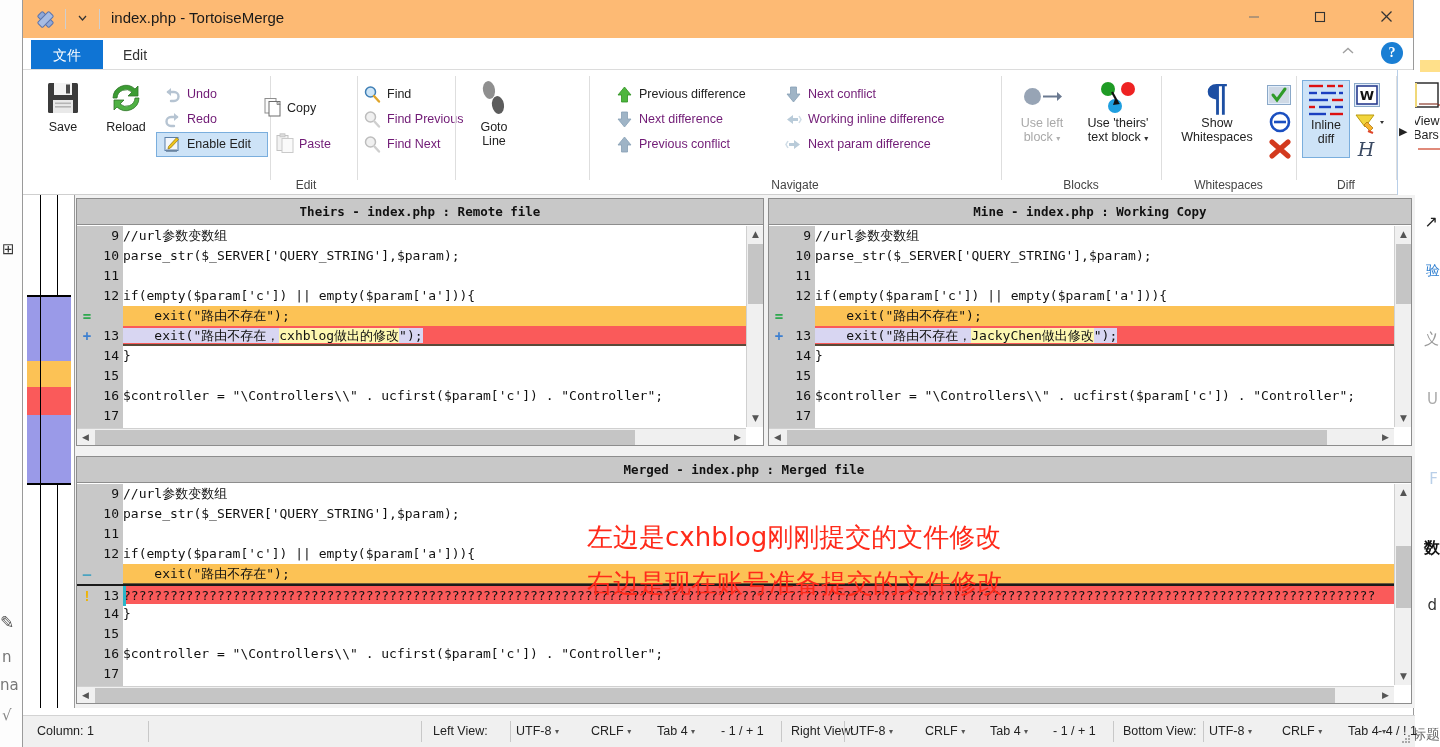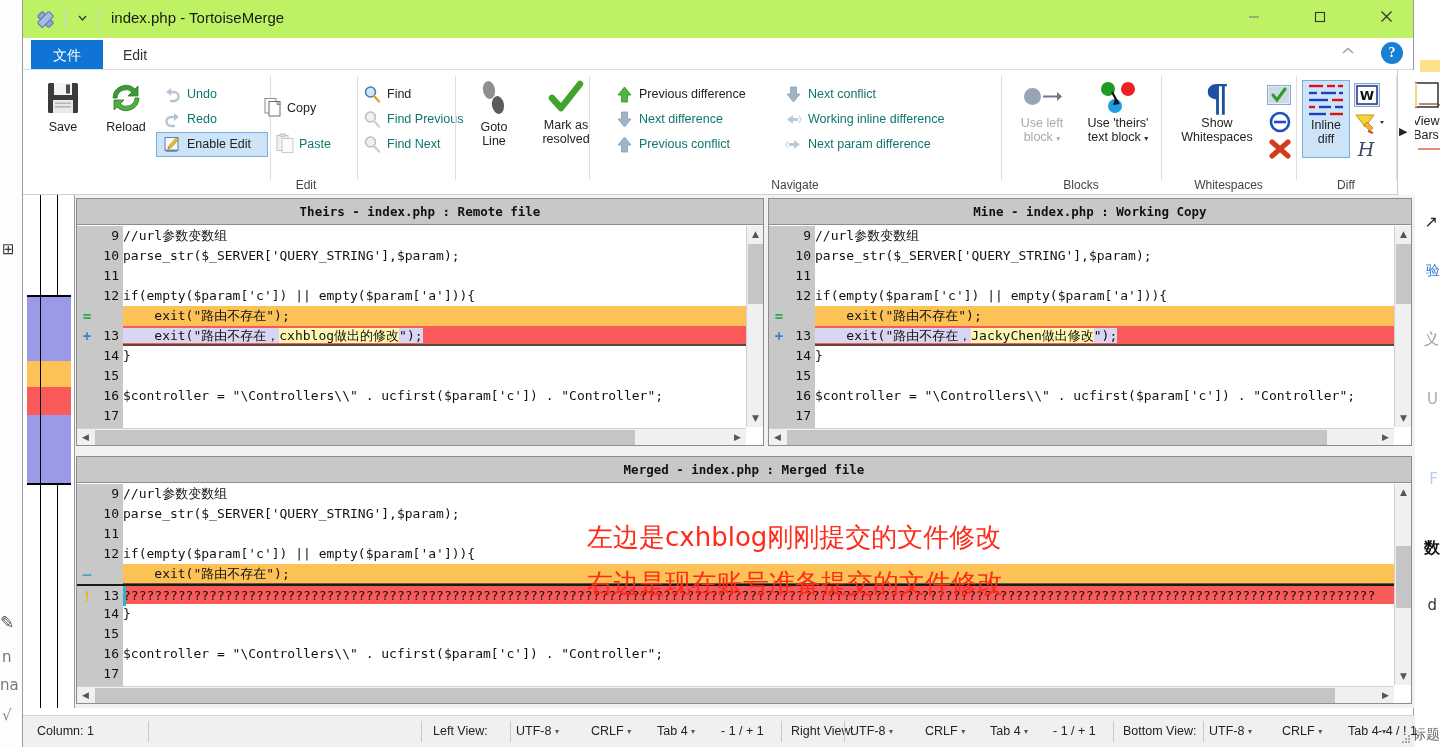--- a/index.html
+++ b/index.html
@@ -17,21 +17,21 @@
   .bd-right { position:absolute; right:0; top:0; width:26px; height:747px; background:#ffffff; }
   .bd-glyph { position:absolute; font-size:15px; color:#3a3a3a; font-family:"DejaVu Sans", sans-serif; }
   .bd-swatch { position:absolute; }
 
   
   #window {
     position:absolute; left:22px; top:0; width:1392px; height:747px;
     background:#ffffff; border:1px solid #9a9a9a; border-top:none; border-bottom:none;
   }
   
-  #titlebar { position:relative; height:38px; background:#bef264; }
+  #titlebar { position:relative; height:38px; background:#fdba74; }
   #app-icon { position:absolute; left:12px; top:9px; width:21px; height:21px; }
   .tb-sep { position:absolute; top:9px; width:1px; height:20px; background:#cfcfcf; }
   #qat-arrow { position:absolute; left:50px; top:10px; width:18px; height:18px; text-align:center;
                font-size:11px; color:#333; line-height:18px; }
   #title-text { position:absolute; left:88px; top:9px; font-size:15px; color:#1a1a1a;
                 font-family:"Liberation Sans", sans-serif; }
   .wbtn { position:absolute; top:0; width:46px; height:32px; text-align:center;
           line-height:32px; font-size:13px; color:#444; font-family:"DejaVu Sans", sans-serif; }
   .wbtn.close { font-size:16px; }
 
@@ -52,21 +52,21 @@
   #ribbon { position:relative; height:125px; background:#ffffff; border-bottom:1px solid #cfcfcf; }
   .rgroup { position:absolute; top:0; height:125px; }
   .rgroup-sep { position:absolute; top:6px; width:1px; height:104px; background:#dedede; }
   .rgroup-label { position:absolute; bottom:3px; width:100%; text-align:center;
                   font-size:12px; color:#444; }
   .bigbtn { position:absolute; text-align:center; }
   .bigbtn .lbl { font-size:12.5px; color:#222; line-height:14px; }
   .bigbtn .lbl.dis { color:#a9a9a9; }
   .smallbtn { position:absolute; height:25px; line-height:25px; font-size:12.5px; color:#222;
               white-space:nowrap; }
-  .smallbtn.dis { color:#0f766e; }
+  .smallbtn.dis { color:#701a75; }
   .smallbtn .txt { position:absolute; left:24px; top:0; }
   .si { position:absolute; left:0; top:3px; width:19px; height:19px; }
   .btn-hl { position:absolute; background:#cde3f7; border:1px solid #7aaedd; }
 
   
   .ico { position:absolute; }
 
   
   #panes { position:absolute; left:0; top:195px; width:1392px; height:513px; background:#f2f2f2; }
 
@@ -319,29 +319,20 @@
         <div class="ico" style="position:relative; width:34px; height:42px; margin:0 auto 0;">
           <svg width="34" height="42" viewBox="0 0 34 42">
             <ellipse cx="12" cy="12" rx="6" ry="9" fill="#8f8f8f" transform="rotate(-10 12 12)"></ellipse>
             <ellipse cx="21" cy="27" rx="6" ry="9" fill="#5c5c5c" transform="rotate(-10 21 27)"></ellipse>
           </svg>
         </div>
         <div class="lbl">Goto</div>
         <div class="lbl">Line</div>
       </div>
 
-      <div class="bigbtn" style="left:502px; top:8px; width:82px;">
-        <div class="ico" style="position:relative; width:42px; height:40px; margin:0 auto 0;">
-          <svg width="42" height="40" viewBox="0 0 42 40">
-              <path d="M7 20 L16 30 L35 6" fill="none" stroke="#3fa32c" stroke-width="6.5" stroke-linecap="round" stroke-linejoin="round"></path>
-            </svg>
-        </div>
-        <div class="lbl">Mark as</div>
-        <div class="lbl">resolved</div>
-      </div>
 
       <div class="rgroup-label">Edit</div>
     </div>
 
     <div class="rgroup-sep" style="left:566px; top:6px; height:104px;"></div>
 
     <div class="rgroup" style="left:566px; width:412px;">
       <div class="smallbtn" style="left:26px; top:12px;">
         <span class="si">
           <svg width="19" height="19" viewBox="0 0 19 19">

